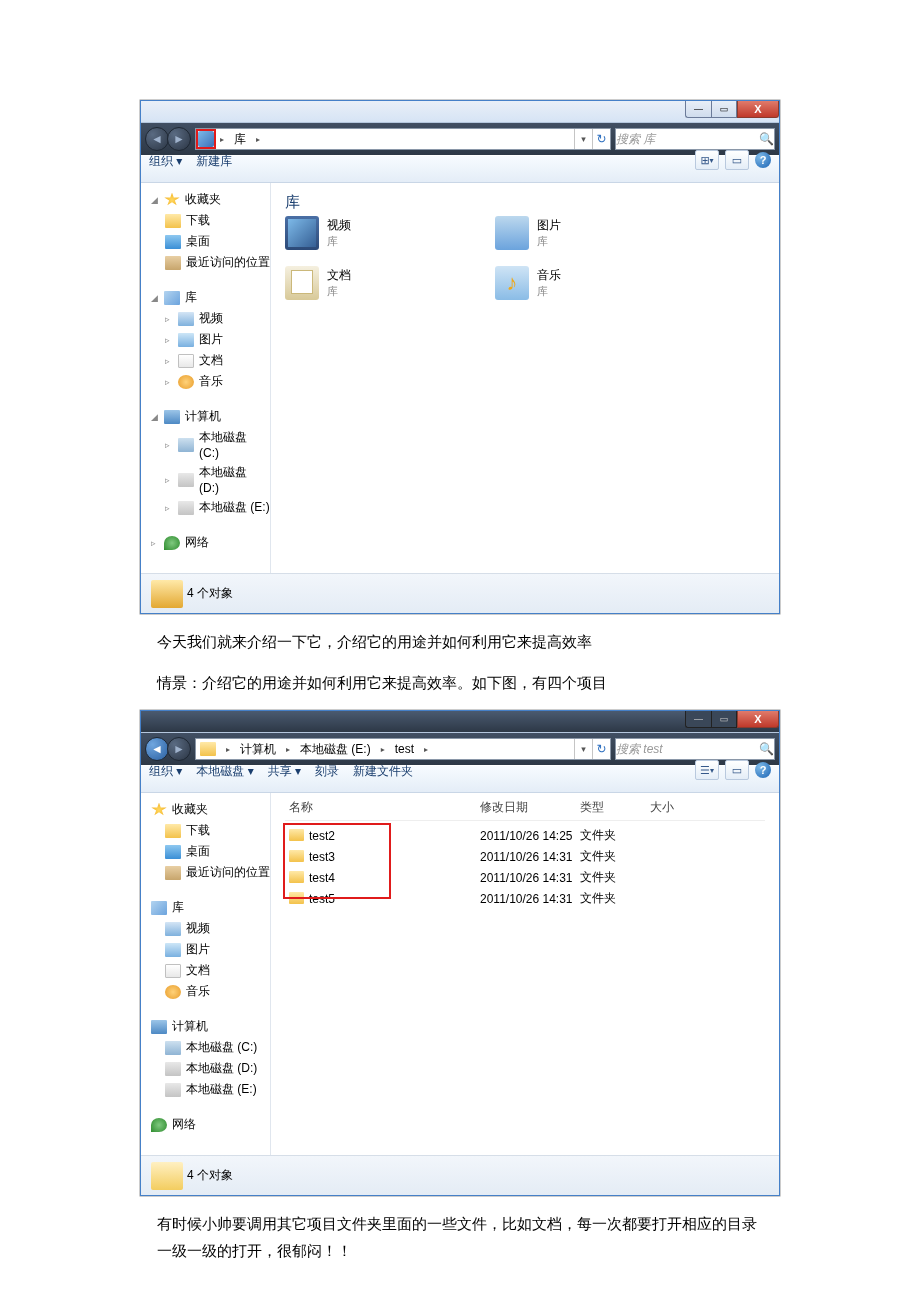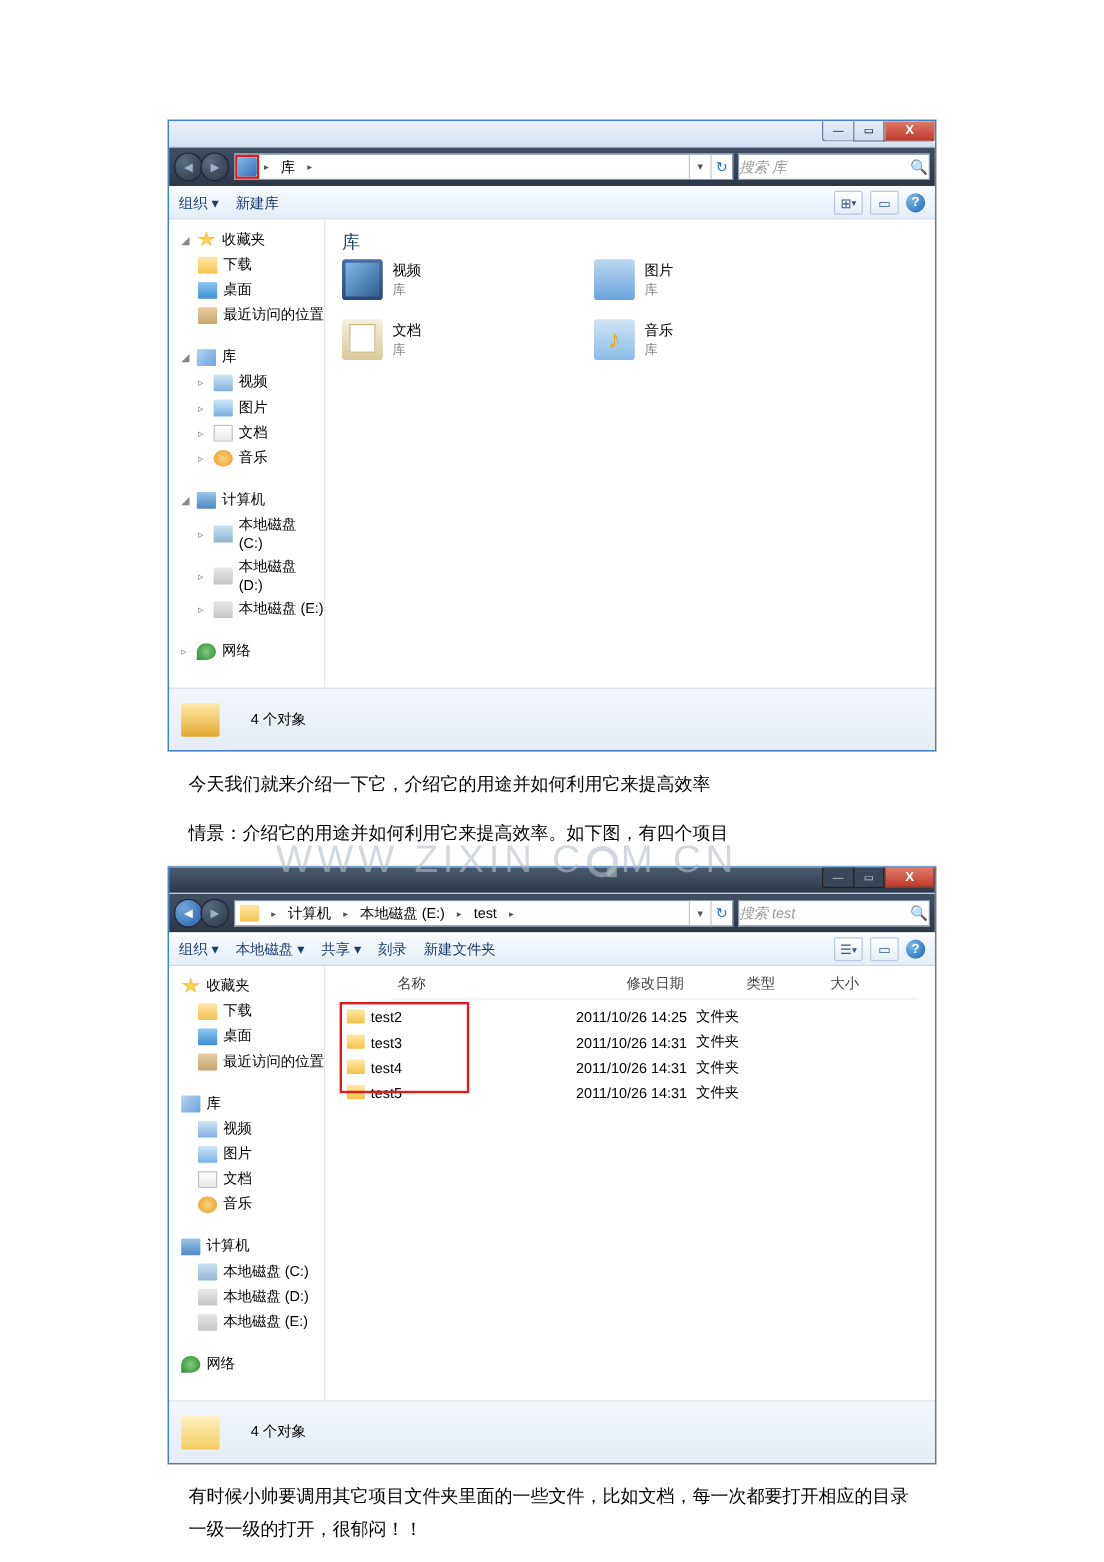--- a/index.html
+++ b/index.html
@@ -60,21 +60,21 @@
   .addr-btn.refresh { color: #2d6fbf; font-size: 12px; }
   .searchbar {
     width: 160px; height: 22px; background: #fff; border: 1px solid #8a97a8;
     display: flex; align-items: center; padding: 0 0; color: #999; font-style: italic;
     justify-content: space-between;
   }
   .searchbar .mag { color: #3b70b8; font-style: normal; font-size: 12px; }
   .toolbar {
     height: 28px; background: linear-gradient(to bottom,#f7fbff,#e4edf7);
     border-top: 1px solid #fff; border-bottom: 1px solid #c9d6e6;
-    display: flex; align-items: center; padding: 12px 8px; gap: 14px;
+    display: flex; align-items: flex-end; padding: 12px 8px; gap: 14px;
     color: #1a3e6e; font-size: 12px;
   }
   .toolbar .tool { display: inline-flex; align-items: center; gap: 3px; }
   .toolbar .tri { font-size: 8px; }
   .toolbar .right { margin-left: auto; display: flex; gap: 6px; align-items: center; }
   .tool-icon-btn {
     width: 24px; height: 20px; border: 1px solid #b9c9de; border-radius: 2px;
     background: linear-gradient(to bottom,#fff,#e4edf7);
     display: flex; align-items: center; justify-content: center; font-size: 11px; color: #35588a;
   }
@@ -108,31 +108,31 @@
   .lib-bigicon.vid { background: linear-gradient(to bottom,#4a6fa5,#2c4a78); position: relative; }
   .lib-bigicon.vid::after { content:''; position:absolute; inset:3px; background: linear-gradient(135deg,#7db9e8,#355f94); }
   .lib-bigicon.pic { background: linear-gradient(to bottom,#bcd8ee,#6ba3dd); }
   .lib-bigicon.doc { background: linear-gradient(to bottom,#f5f0e0,#d8c998); position: relative; }
   .lib-bigicon.doc::before { content:''; position:absolute; top:4px; left:6px; right:6px; bottom:6px; background:#fff; border:1px solid #cbb87a; }
   .lib-bigicon.mus { background: linear-gradient(to bottom,#cfe4f5,#8abce6); position: relative; }
   .lib-bigicon.mus::after { content:'♪'; position:absolute; inset:0; display:flex; align-items:center; justify-content:center; color:#f0a818; font-size:22px; }
   .lib-label { font-size: 12px; }
   .lib-label .small { color: #888; font-size: 11px; }
   .statusbar {
-    height: 52px; border-top: 1px solid #d6dee8;
+    height: 40px; border-top: 1px solid #d6dee8;
     background: linear-gradient(to bottom,#f2f6fb,#e4ecf5);
-    display: flex; align-items: center; padding: 0 10px; gap: 26px;
+    display: flex; align-items: center; padding: 0 10px; gap: 4px;
   }
   .status-icon {
     width: 32px; height: 28px; border-radius: 2px;
   }
   .status-icon.lib { background: linear-gradient(to bottom,#ffe9a8,#e3a832); }
   .status-icon.folder { background: linear-gradient(to bottom,#fff0c2,#f3cd5f); }
   .file-table { width: 100%; font-size: 12px; }
-  .ft-head { display: flex; color: #444; border-bottom: 1px solid #eee; padding-bottom: 4px; position: relative; margin-left: 42px; }
+  .ft-head { display: flex; color: #444; border-bottom: 1px solid #eee; padding-bottom: 4px; position: relative; }
   .ft-col1 { width: 195px; padding-left: 4px; }
   .ft-col2 { width: 100px; }
   .ft-col3 { width: 70px; }
   .ft-col4 { width: 70px; }
   .ft-rows-wrap { position: relative; padding-top: 4px; }
   .ft-row { display: flex; align-items: center; padding: 2px 0; }
   .ft-name { display: flex; align-items: flex-start; gap: 5px; }
   .ft-icon { width: 15px; height: 12px; background: linear-gradient(to bottom,#ffe9a8,#f3c24b); border-radius: 1px; display: inline-block; }
   .red-box { position: absolute; border: 2px solid #e01b1b; pointer-events: none; }
   .watermark {
@@ -311,21 +311,20 @@
   <div class="statusbar">
     <span class="status-icon lib"></span>
     <span>4 个对象</span>
   </div>
 </div>
 
 <p class="article-text">今天我们就来介绍一下它，介绍它的用途并如何利用它来提高效率</p>
 <p class="article-text">情景：介绍它的用途并如何利用它来提高效率。如下图，有四个项目</p>
 
 <div class="explorer2-wrap">
-  <div class="watermark">WWW&nbsp;ZIXIN&nbsp;C<span class="dot"></span>M&nbsp;CN</div>
 
   <div class="explorer">
 
     <div class="titlebar" style="background:linear-gradient(to bottom,#4a5a70,#2d3846);">
       <div class="win-controls">
         <div class="win-btn min" style="background:#3a4758;border-color:#222;color:#ccc">—</div>
         <div class="win-btn" style="background:#3a4758;border-color:#222;color:#ccc">▭</div>
         <div class="win-btn close" style="width:42px">X</div>
       </div>
     </div>

